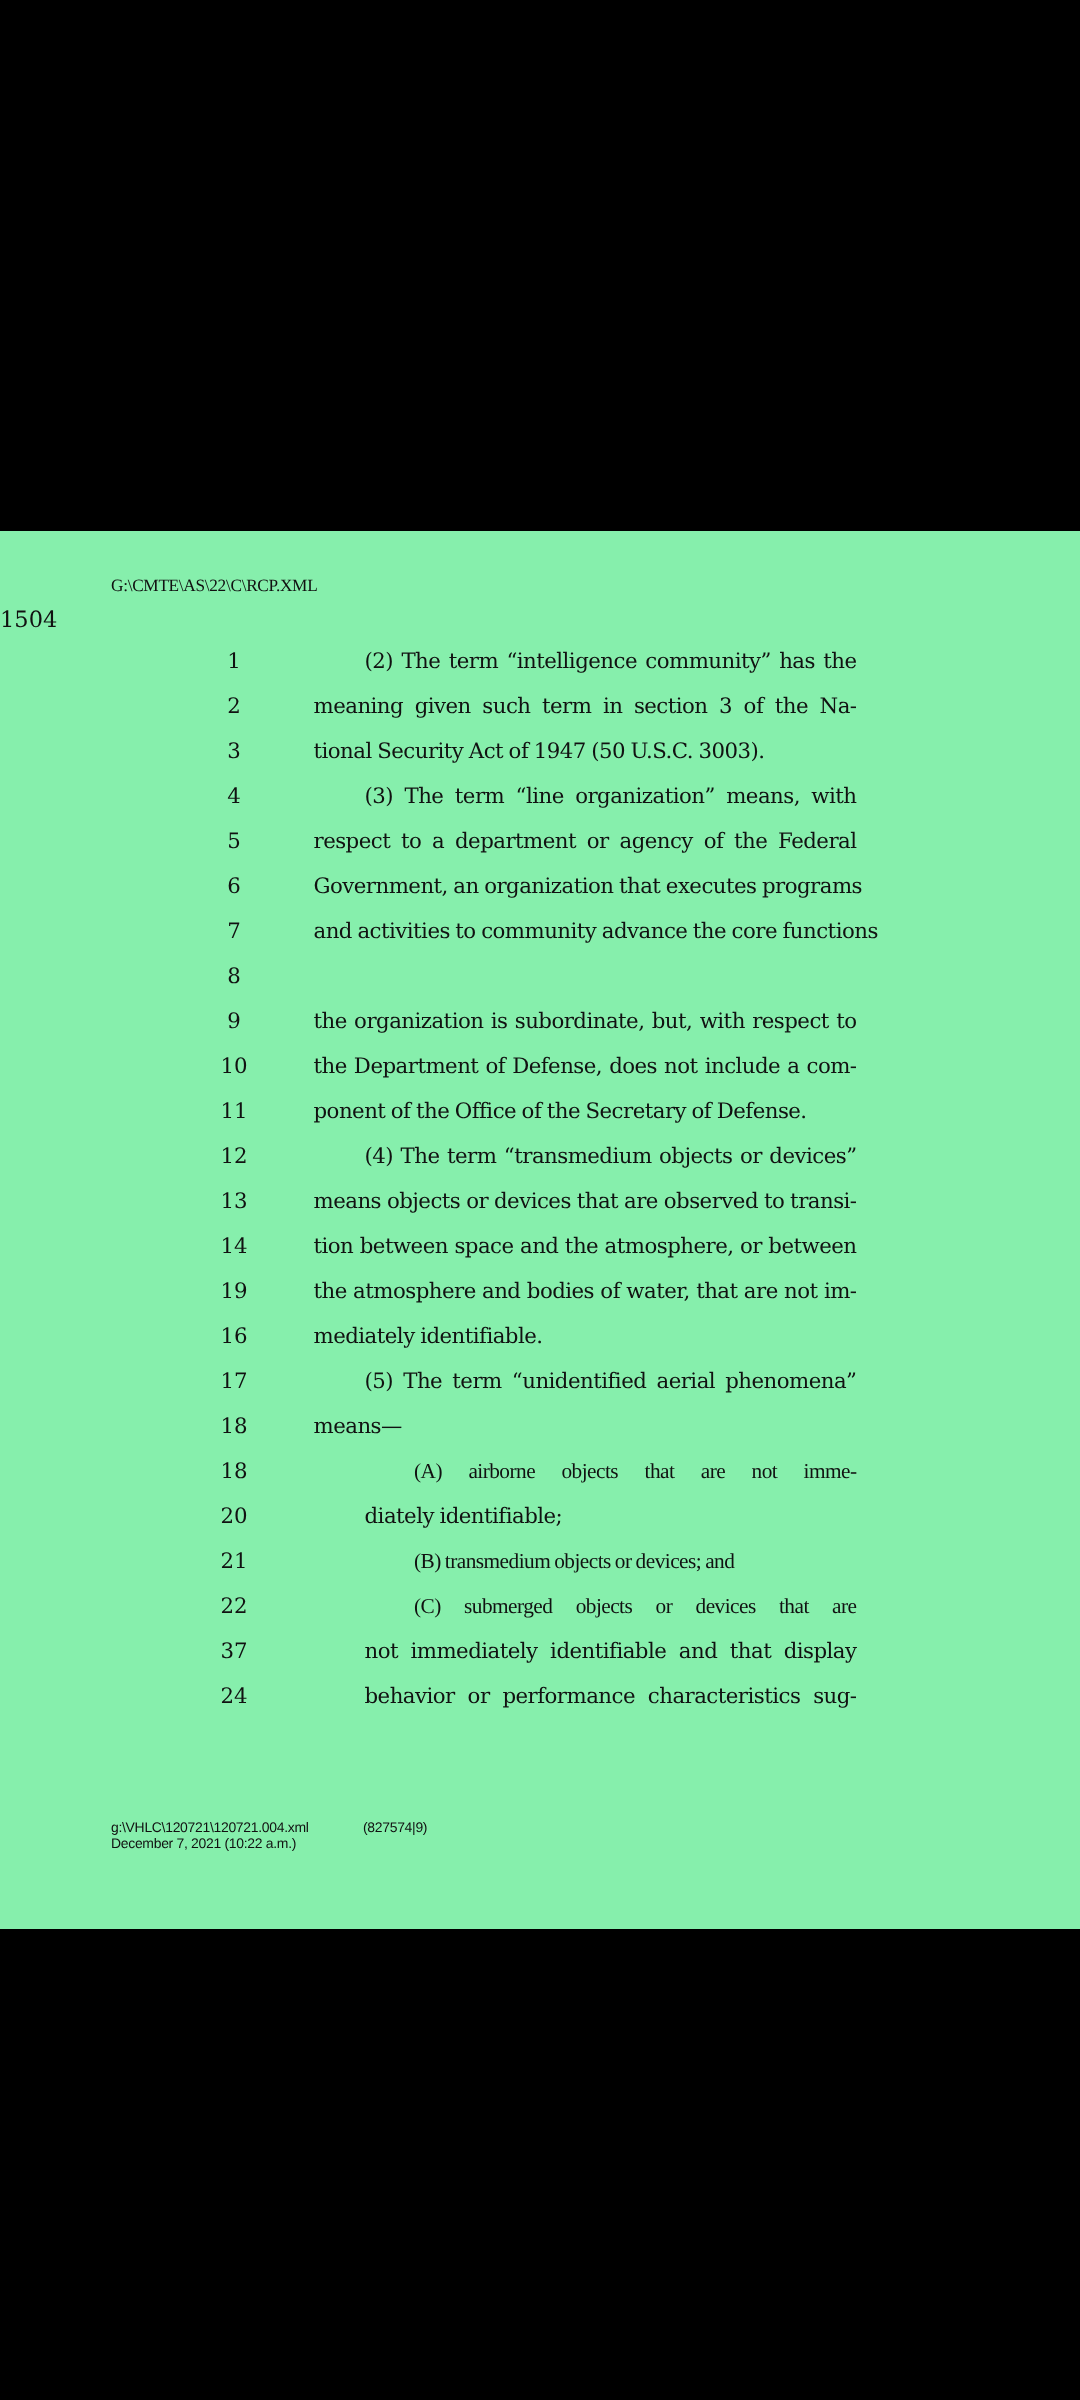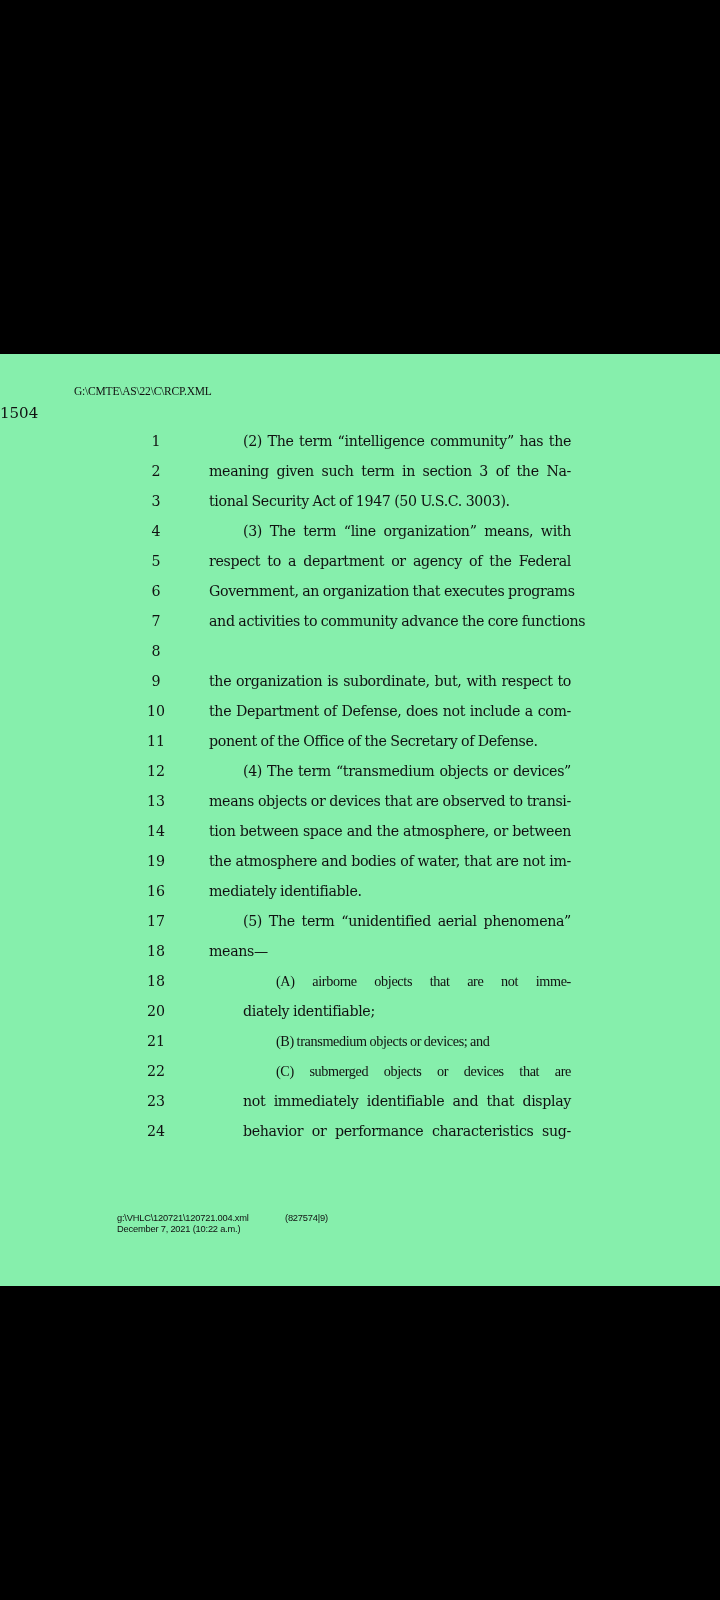--- a/index.html
+++ b/index.html
@@ -57,21 +57,21 @@
   .tx.p2 { left: 243px; width: 328px; }
   .footer {
     position: absolute;
     left: 74px; top: 859px;
     font-family: "Liberation Sans", sans-serif;
     font-size: 9.3px;
     line-height: 11px;
     color: #111111;
     letter-spacing: -0.2px;
   }
-  .footer .row { position: relative; height: 11px; white-space: nowrap; margin-left: 43px; }
+  .footer .row { position: relative; height: 11px; white-space: nowrap; }
   .footer .code { position: absolute; left: 168px; top: 0; }
 </style>
 </head>
 <body>
 
 <div class="page">
   <div class="header-path">G:\CMTE\AS\22\C\RCP.XML</div>
   <div class="page-number">1504</div>
 
   <div class="line" style="top:72px">
@@ -161,21 +161,21 @@
   <div class="line" style="top:672px">
       <span class="ln">21</span>
       <span class="tx i2 last">(B) transmedium objects or devices; and</span>
     </div>
 
   <div class="line" style="top:702px">
       <span class="ln">22</span>
       <span class="tx i2">(C) submerged objects or devices that are</span>
     </div>
   <div class="line" style="top:732px">
-      <span class="ln">23</span>
+      <span class="ln">37</span>
       <span class="tx i1">not immediately identifiable and that display</span>
     </div>
   <div class="line" style="top:762px">
       <span class="ln">24</span>
       <span class="tx i1">behavior or performance characteristics sug-</span>
     </div>
 
   <div class="footer">
     <div class="row">
       <span>g:\VHLC\120721\120721.004.xml</span>

